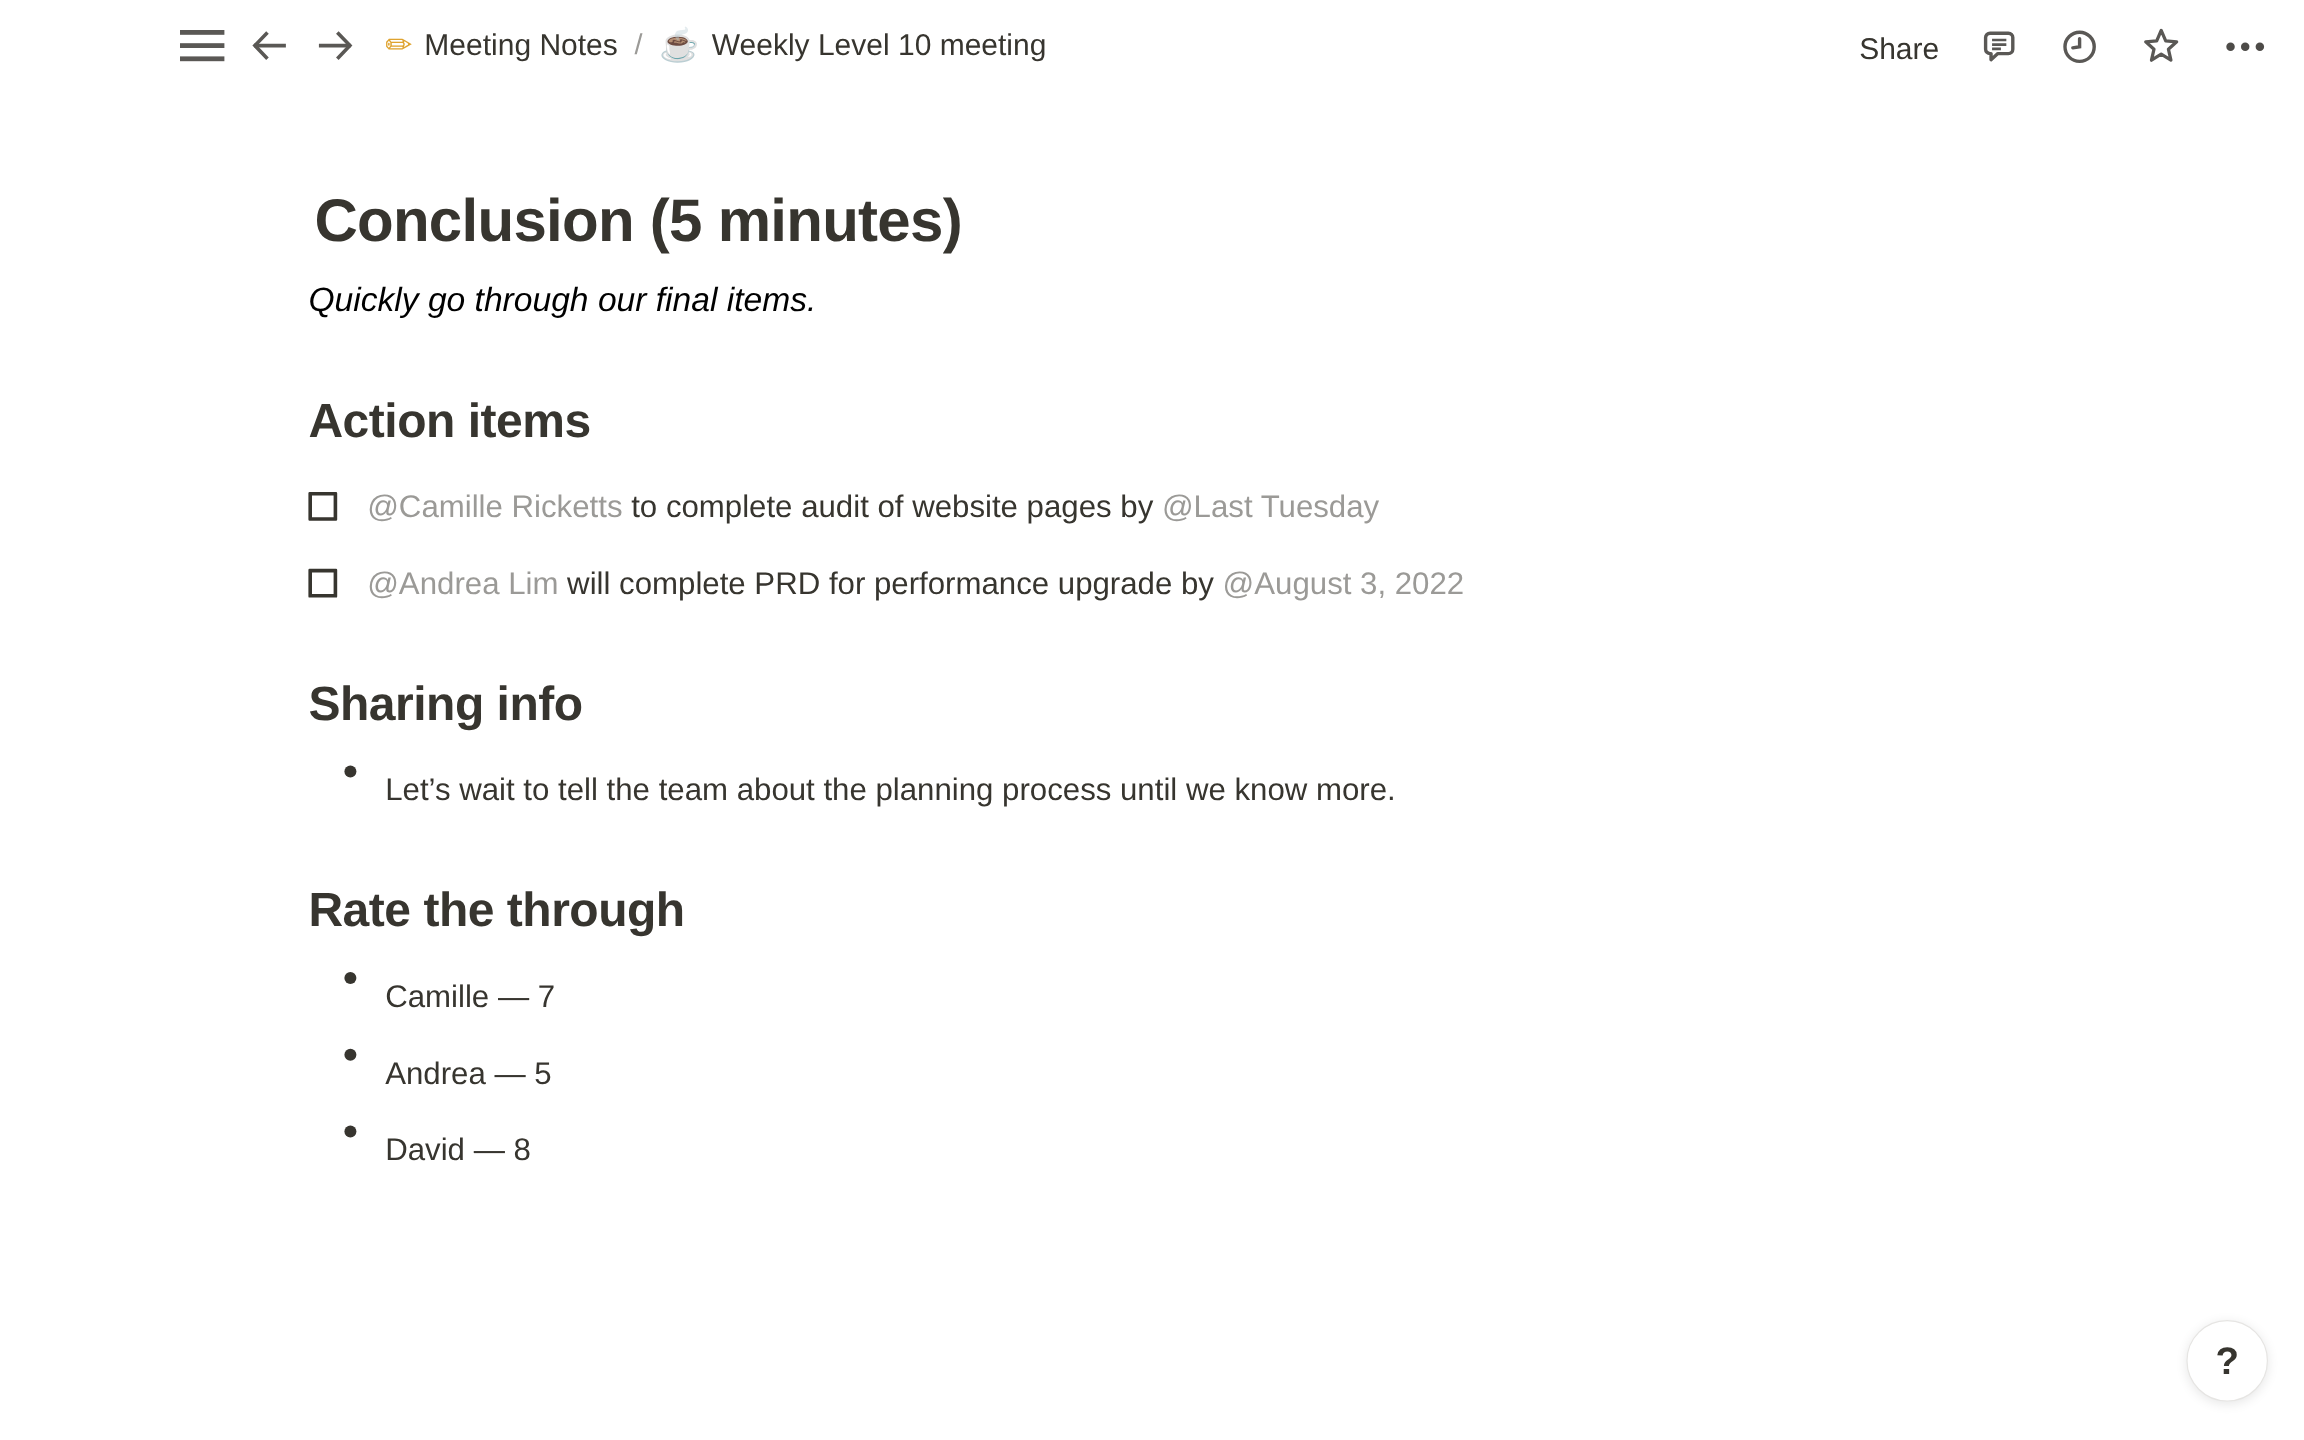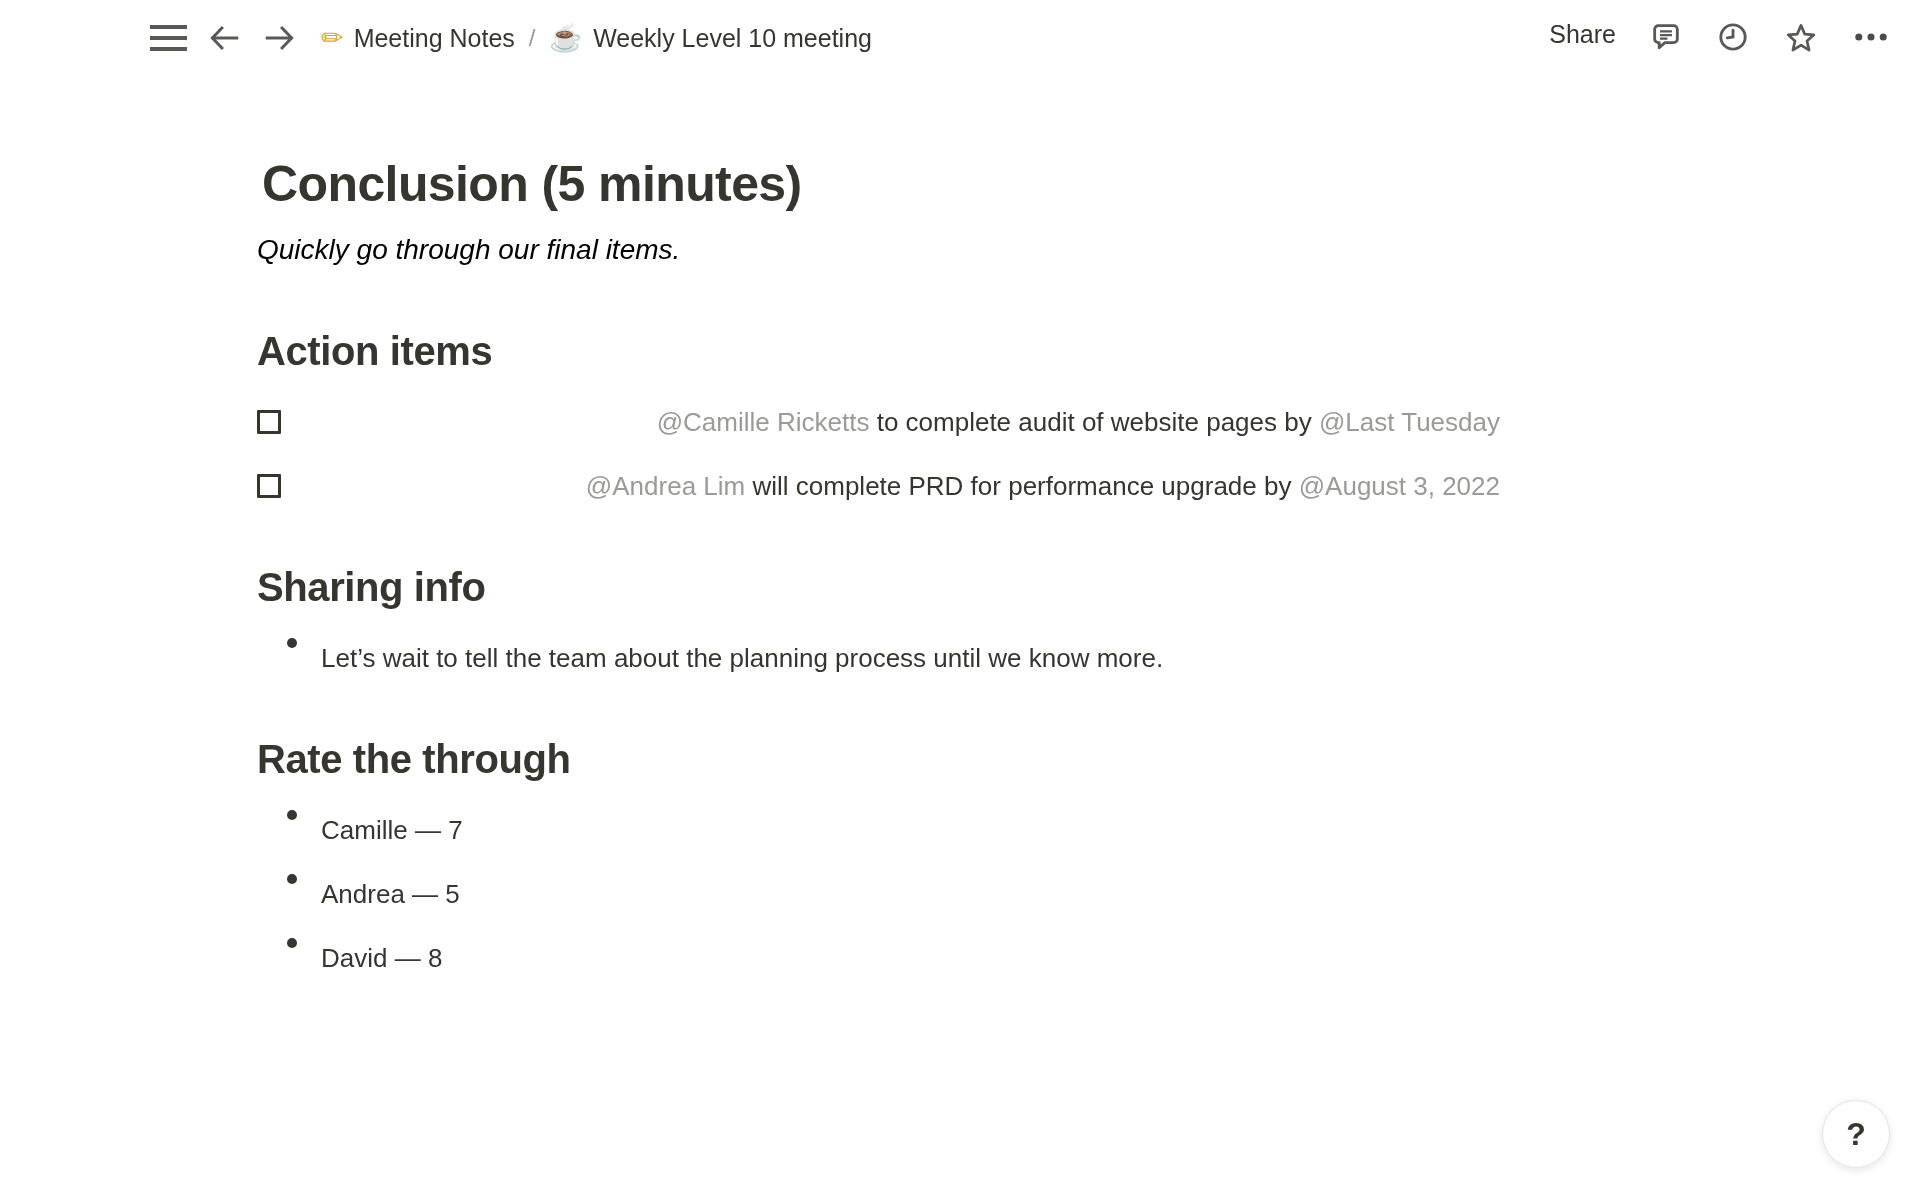--- a/index.html
+++ b/index.html
@@ -31,21 +31,21 @@
   .hamburger span { display: block; height: 4px; background: #5a5855; width: 100%; }
   .nav-arrow { width: 38px; height: 38px; margin-left: 18px; }
   .nav-arrow:first-of-type { margin-left: 24px; }
   .breadcrumb { display: flex; align-items: center; margin-left: 22px; font-size: 25px; }
   .crumb { display: inline-flex; align-items: center; gap: 10px; cursor: pointer; color: #37352f; }
   .crumb-icon { font-size: 27px; line-height: 1; }
   .pencil-icon { color: #dfa32f; }
   .coffee-icon { color: #7a5c43; }
   .crumb-sep { color: #9b9a97; margin: 0 14px; font-size: 24px; }
 
-  .topbar-right { display: flex; align-items: flex-start; gap: 33px; }
+  .topbar-right { display: flex; align-items: flex-end; gap: 33px; }
   .share-btn {
     background: none; border: none; padding: 0;
     font-family: inherit; font-size: 25px; color: #37352f; cursor: pointer;
   }
   .topbar-right svg { display: block; }
 
   
   .content {
     padding: 73px 0 0 257px;
     width: 1500px;
@@ -68,21 +68,21 @@
     margin: 56px 0 26px 0;
     font-size: 40px;
     font-weight: 700;
     line-height: 50px;
     letter-spacing: -0.4px;
   }
 
   .todo {
     display: flex; align-items: center;
     min-height: 40px; margin-bottom: 24px;
-    font-size: 26px; line-height: 40px; justify-content: space-between;
+    font-size: 26px; line-height: 40px;
   }
   .checkbox {
     width: 24px; height: 24px;
     border: 3px solid #37352f;
     border-radius: 1px;
     margin-right: 25px;
     flex: none;
     cursor: pointer;
     background: #fff;
   }

